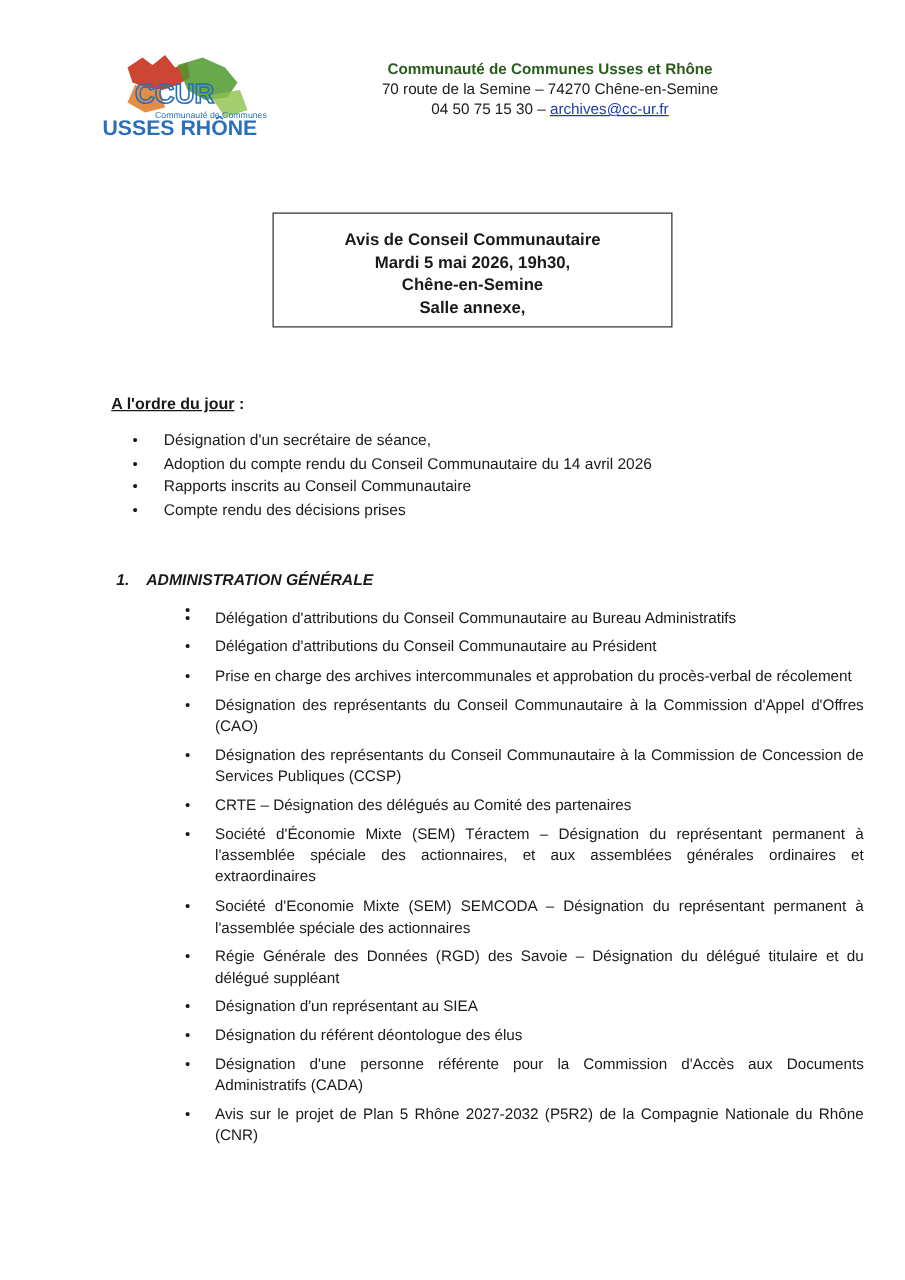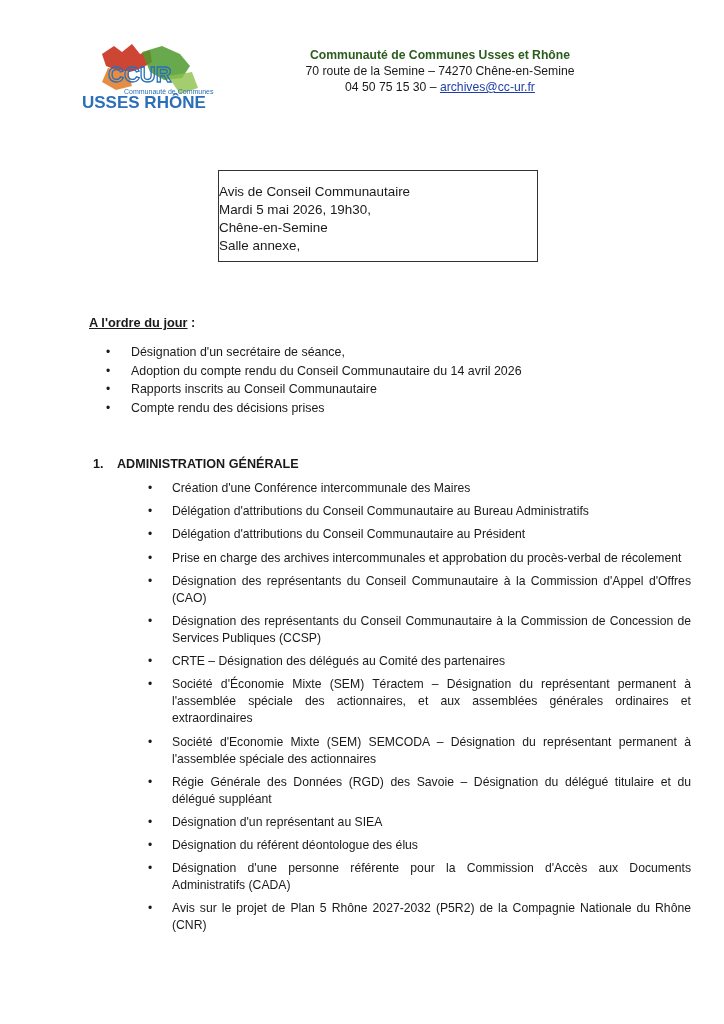--- a/index.html
+++ b/index.html
@@ -7,29 +7,29 @@
       width: 724px; height: 1024px; background: #ffffff; position: relative; overflow: hidden;
       font-family: "Liberation Sans", "DejaVu Sans", sans-serif; color: #1a1a1a;
     }
     .logo { position: absolute; left: 72px; top: 42px; width: 160px; height: 80px; }
     .header-text { position: absolute; left: 290px; top: 47px; width: 300px; text-align: center; font-size: 12.2px; line-height: 16px; }
     .header-text .org { color: #2a5c1e; font-weight: bold; }
     .header-text .contact { color: #1a1a1a; }
     .header-text .email { color: #1f3fa8; text-decoration: underline; }
     .avis-box {
       position: absolute; left: 218px; top: 170px; width: 320px; height: 92px;
-      border: 1px solid #333; box-sizing: border-box; 
-      font-weight: normal; font-size: 13.4px; line-height: 18px; padding-top: 12px;
+      border: 1px solid #333; box-sizing: border-box; text-align: center;
+      font-weight: bold; font-size: 13.4px; line-height: 18px; padding-top: 12px;
     }
     .ordre-title { position: absolute; left: 89px; top: 315px; font-size: 12.8px; font-weight: bold; }
     .ordre-title .u { text-decoration: underline; }
     .ordre-list { position: absolute; left: 106px; top: 343px; margin: 0; padding: 0; list-style: none; font-size: 12.4px; }
     .ordre-list li { position: relative; padding-left: 25px; height: 18.5px; line-height: 18.5px; }
     .bullet { position: absolute; left: 0; top: 0; font-size: 12px; }
-    .section-title { position: absolute; left: 93px; top: 457px; font-size: 12.6px; font-weight: bold; }
+    .section-title { position: absolute; left: 93px; top: 457px; font-size: 12.6px; font-weight: bold; font-style: italic; }
     .section-title .num { display: inline-block; width: 24px; }
     .section-list { position: absolute; left: 148px; top: 480px; width: 543px; margin: 0; padding: 0; list-style: none; font-size: 12.2px; line-height: 17px; }
     .section-list li { position: relative; padding-left: 24px; margin-bottom: 6.2px; text-align: justify; }
     .section-list li .bullet { top: 0; }
   </style>
 </head>
 <body>
 
 <div class="logo">
   <svg width="160" height="80" viewBox="0 0 160 80">
@@ -66,21 +66,21 @@
   <li><span class="bullet">•</span><span>Désignation d'un secrétaire de séance,</span></li>
   <li><span class="bullet">•</span><span>Adoption du compte rendu du Conseil Communautaire du 14 avril 2026</span></li>
   <li><span class="bullet">•</span><span>Rapports inscrits au Conseil Communautaire</span></li>
   <li><span class="bullet">•</span><span>Compte rendu des décisions prises</span></li>
 </ul>
 
 <div class="section-title">
   <span class="num">1.</span><span>ADMINISTRATION GÉNÉRALE</span>
 </div>
 <ul class="section-list">
-  <li><span class="bullet">•</span><span>Création d'une Conférence intercommunale des Maires</span></li>
+  <li><span class="bullet">•</span></li>
   <li><span class="bullet">•</span><span>Délégation d'attributions du Conseil Communautaire au Bureau Administratifs</span></li>
   <li><span class="bullet">•</span><span>Délégation d'attributions du Conseil Communautaire au Président</span></li>
   <li><span class="bullet">•</span><span>Prise en charge des archives intercommunales et approbation du procès-verbal de récolement</span></li>
   <li><span class="bullet">•</span><span>Désignation des représentants du Conseil Communautaire à la Commission d'Appel d'Offres (CAO)</span></li>
   <li><span class="bullet">•</span><span>Désignation des représentants du Conseil Communautaire à la Commission de Concession de Services Publiques (CCSP)</span></li>
   <li><span class="bullet">•</span><span>CRTE – Désignation des délégués au Comité des partenaires</span></li>
   <li><span class="bullet">•</span><span>Société d'Économie Mixte (SEM) Téractem – Désignation du représentant permanent à l'assemblée spéciale des actionnaires, et aux assemblées générales ordinaires et extraordinaires</span></li>
   <li><span class="bullet">•</span><span>Société d'Economie Mixte (SEM) SEMCODA – Désignation du représentant permanent à l'assemblée spéciale des actionnaires</span></li>
   <li><span class="bullet">•</span><span>Régie Générale des Données (RGD) des Savoie – Désignation du délégué titulaire et du délégué suppléant</span></li>
   <li><span class="bullet">•</span><span>Désignation d'un représentant au SIEA</span></li>

